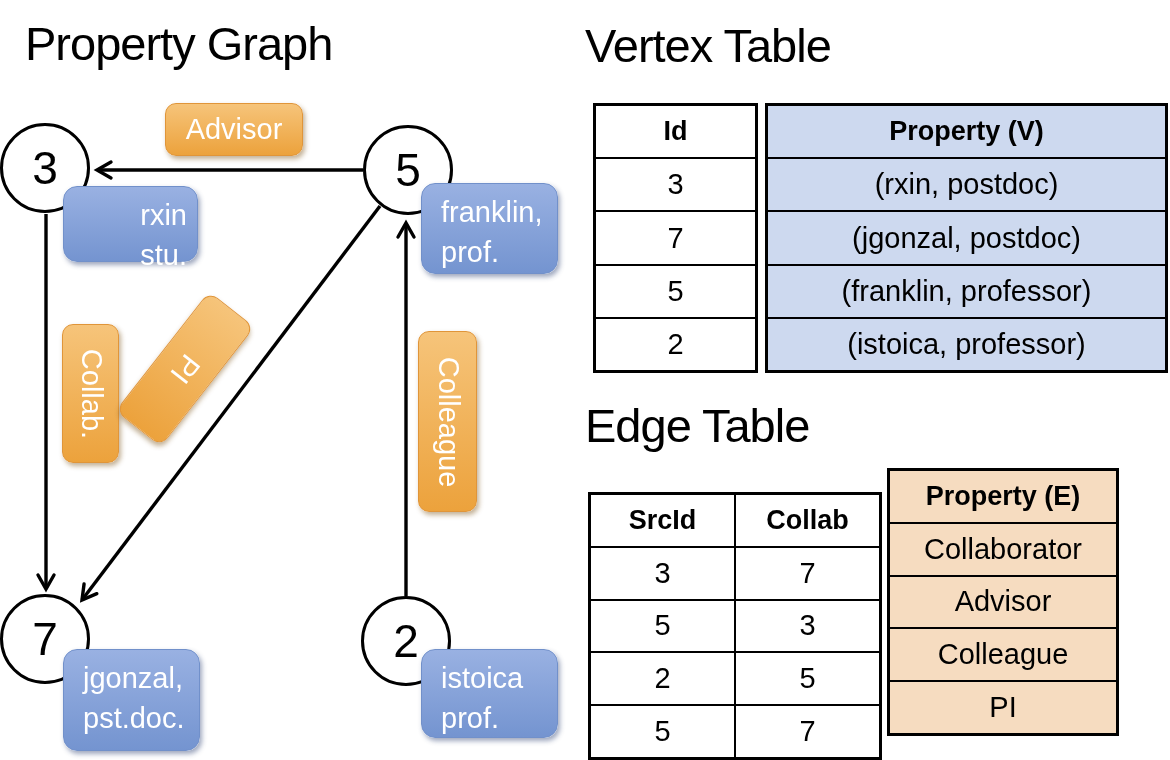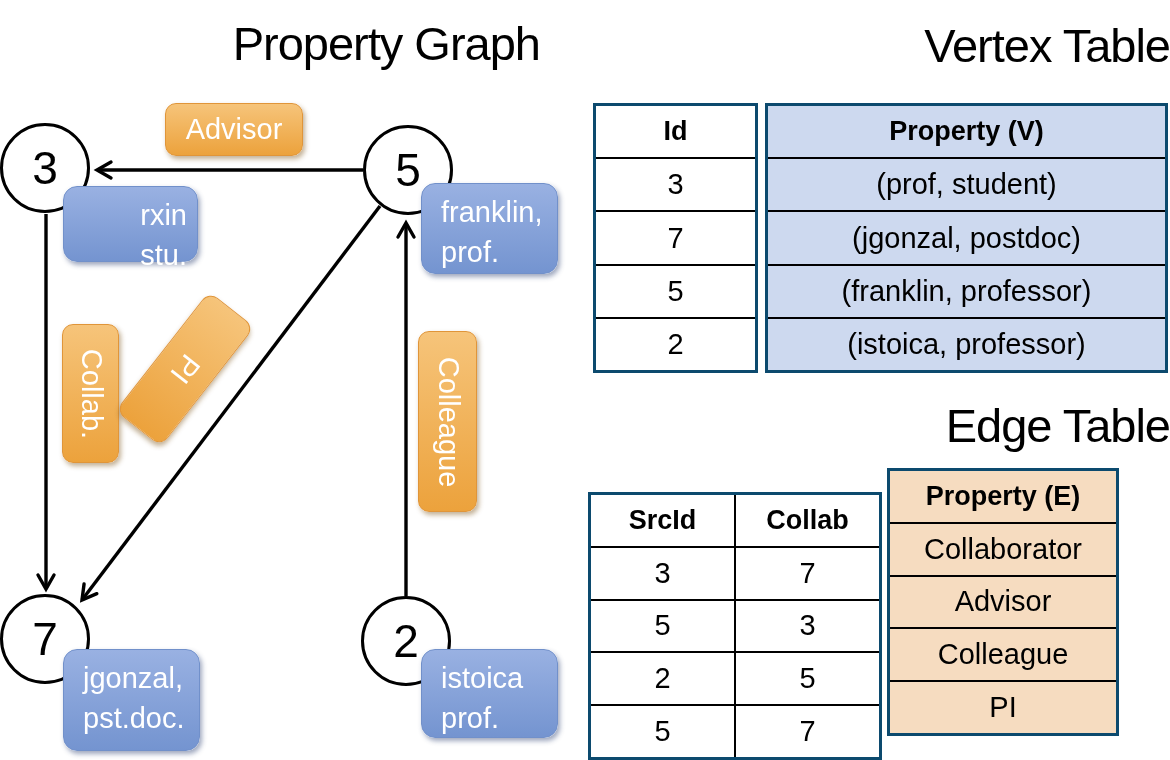--- a/index.html
+++ b/index.html
@@ -2,21 +2,21 @@
 <html><head>
 <meta charset="utf-8">
 <style>
   * { margin:0; padding:0; box-sizing:border-box; }
   html,body { background:#fff; }
   .canvas {
     position:relative; width:1170px; height:760px; background:#fff; overflow:hidden;
     font-family:"Liberation Sans", sans-serif; color:#000;
   }
   .title {
-    position:absolute; text-align:right; font-size:47px; font-weight:300;
+    position:absolute; text-align:left; font-size:47px; font-weight:300;
     letter-spacing:-1px; color:#000;
   }
   #graph-title   { left:25px;  top:16px;  width:515px; }
   #vertex-title  { left:585px; top:18px;  width:585px; }
   #edge-title    { left:585px; top:398px; width:585px; }
 
   
   #edges-svg { position:absolute; left:0; top:0; }
   .gnode {
     position:absolute; width:90px; height:90px; border:3.5px solid #000;
@@ -42,21 +42,21 @@
   .vprop {
     position:absolute; border-radius:14px; color:#fff;
     background:linear-gradient(180deg,#99b1e2 0%, #7494d0 100%);
     border:1px solid #7190ca; box-shadow:2px 3px 5px rgba(40,60,110,.45);
     padding:8px 10px 0 19px; font-size:29px; font-weight:300; line-height:40px;
   }
   .vprop div { white-space:nowrap; }
 
   
   .tcol {
-    position:absolute; border:3px solid #0c4a6e; display:flex; flex-direction:column;
+    position:absolute; border:3px solid #000000; display:flex; flex-direction:column;
     background:#fff;
     text-align:right;
   }
   .tcell {
     flex:1; display:flex; align-items:center; justify-content:center;
     font-size:29px; font-weight:300; border-top:2px solid #000;
   }
   .tcell:first-child { border-top:none; }
   .tcell.hdr { font-weight:bold; font-size:27px; }
   .blue  .tcell { background:#cdd9ef; }
@@ -132,21 +132,21 @@
   <div class="tcol" style="left:593px; top:103px; width:165px; height:270px;">
     <div class="tcell hdr">Id</div>
     <div class="tcell">3</div>
     <div class="tcell">7</div>
     <div class="tcell">5</div>
     <div class="tcell">2</div>
   </div>
 
   <div class="tcol blue" style="left:765px; top:103px; width:403px; height:270px;">
     <div class="tcell hdr">Property (V)</div>
-    <div class="tcell">(prof, student)</div>
+    <div class="tcell">(rxin, postdoc)</div>
     <div class="tcell">(jgonzal, postdoc)</div>
     <div class="tcell">(franklin, professor)</div>
     <div class="tcell">(istoica, professor)</div>
   </div>
 
   <div class="tcol split" style="left:588px; top:492px; width:294px; height:268px;">
     <div class="sub first">
       <div class="tcell hdr">SrcId</div>
       <div class="tcell">3</div>
       <div class="tcell">5</div>

